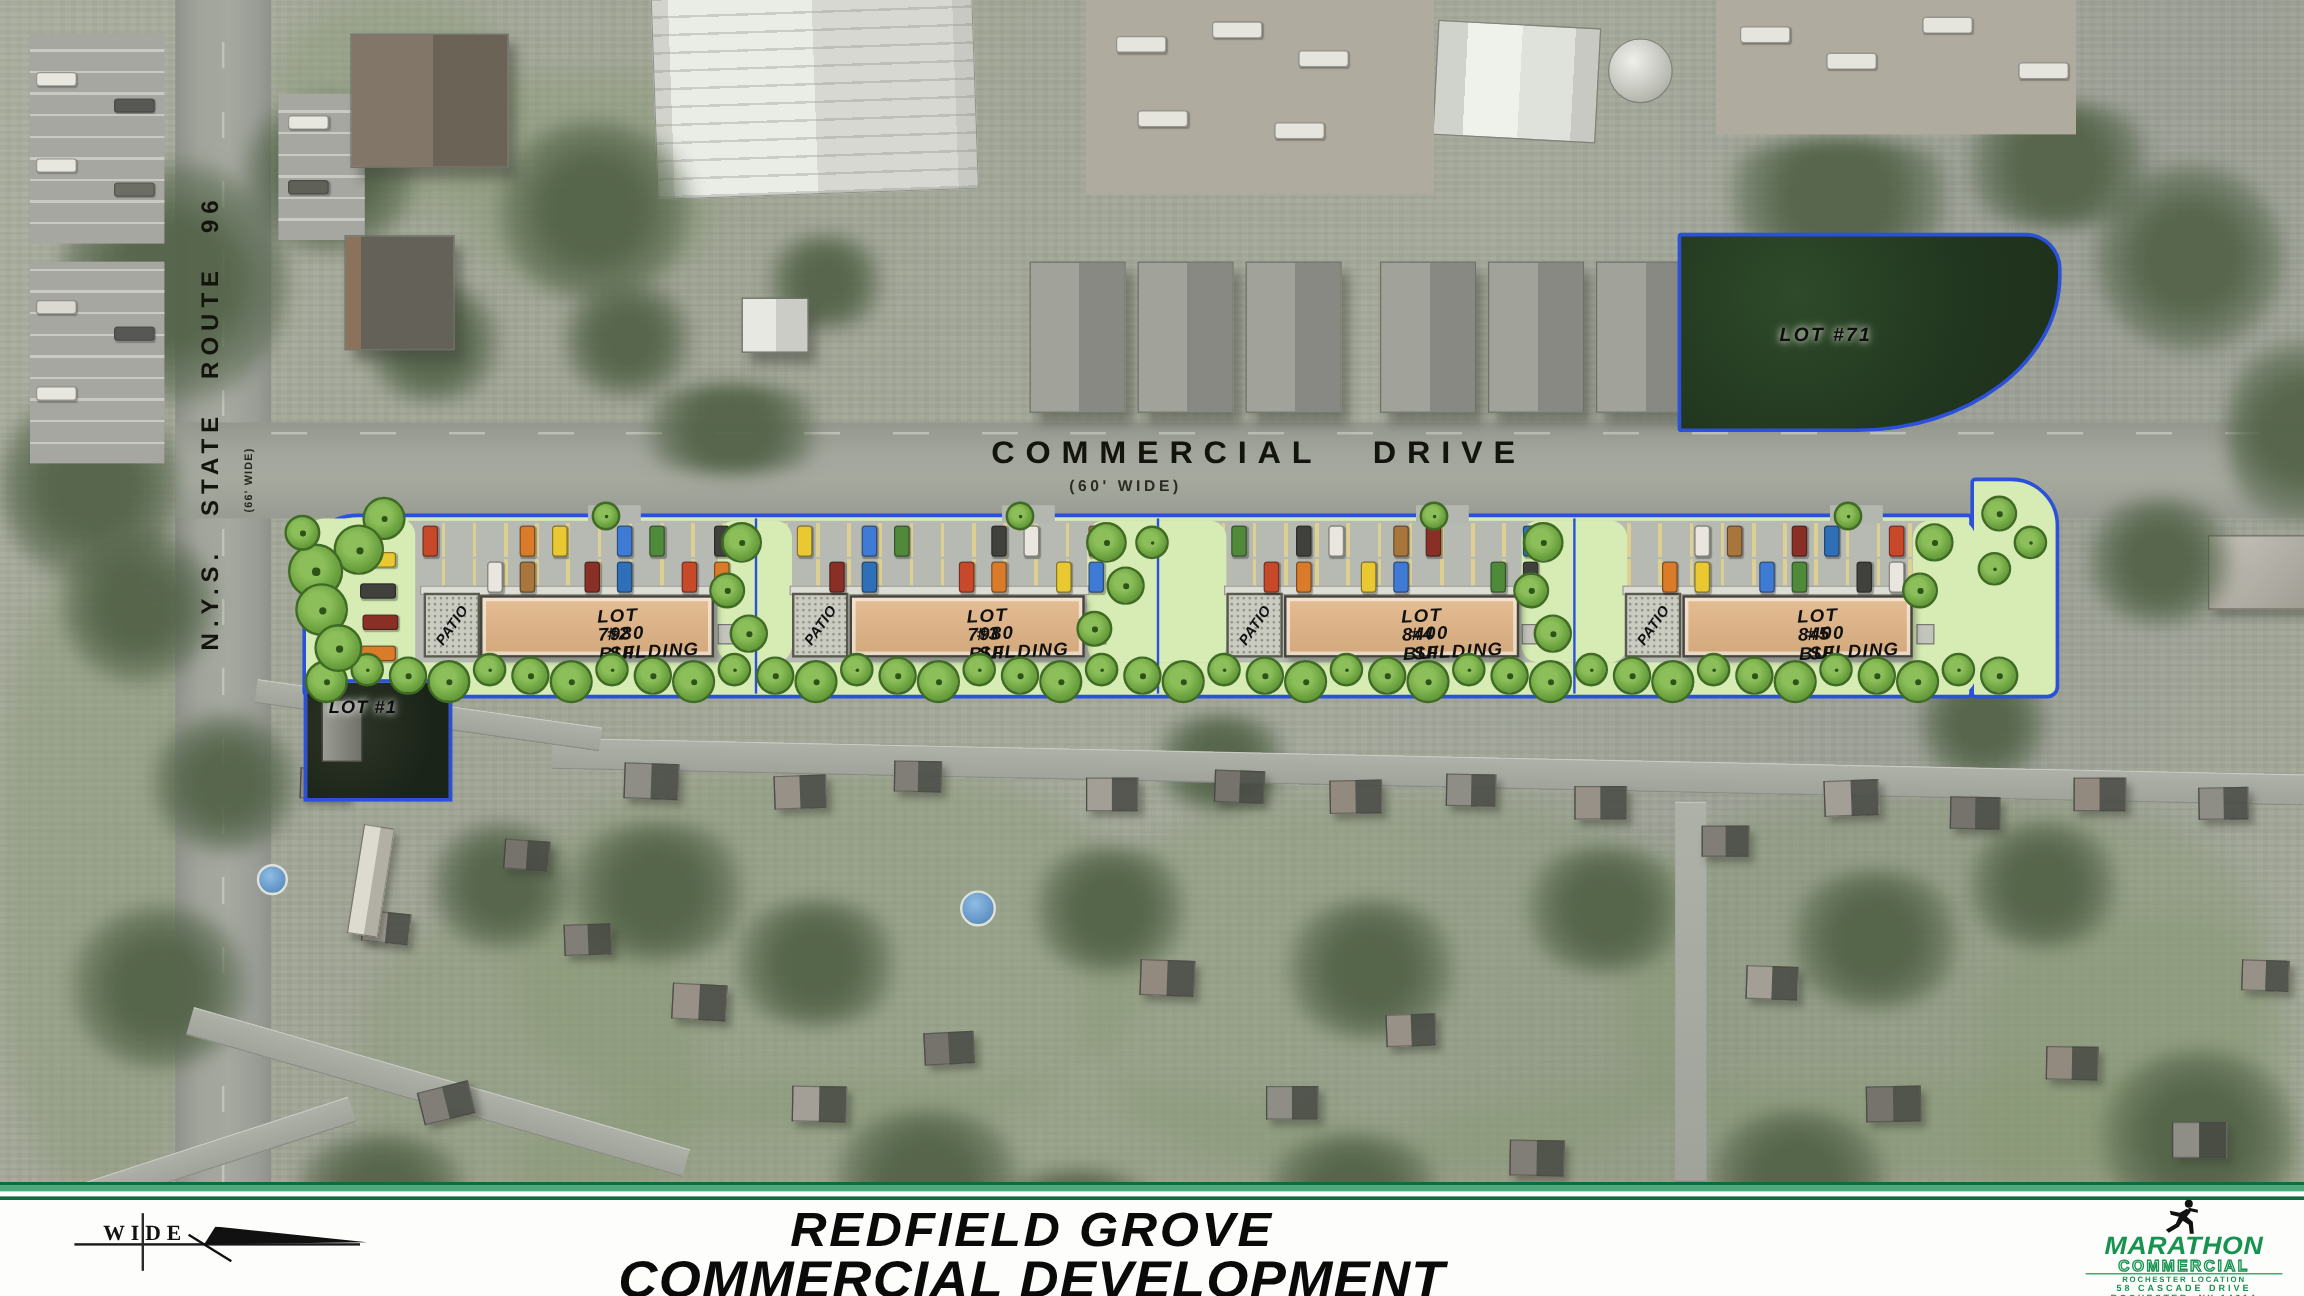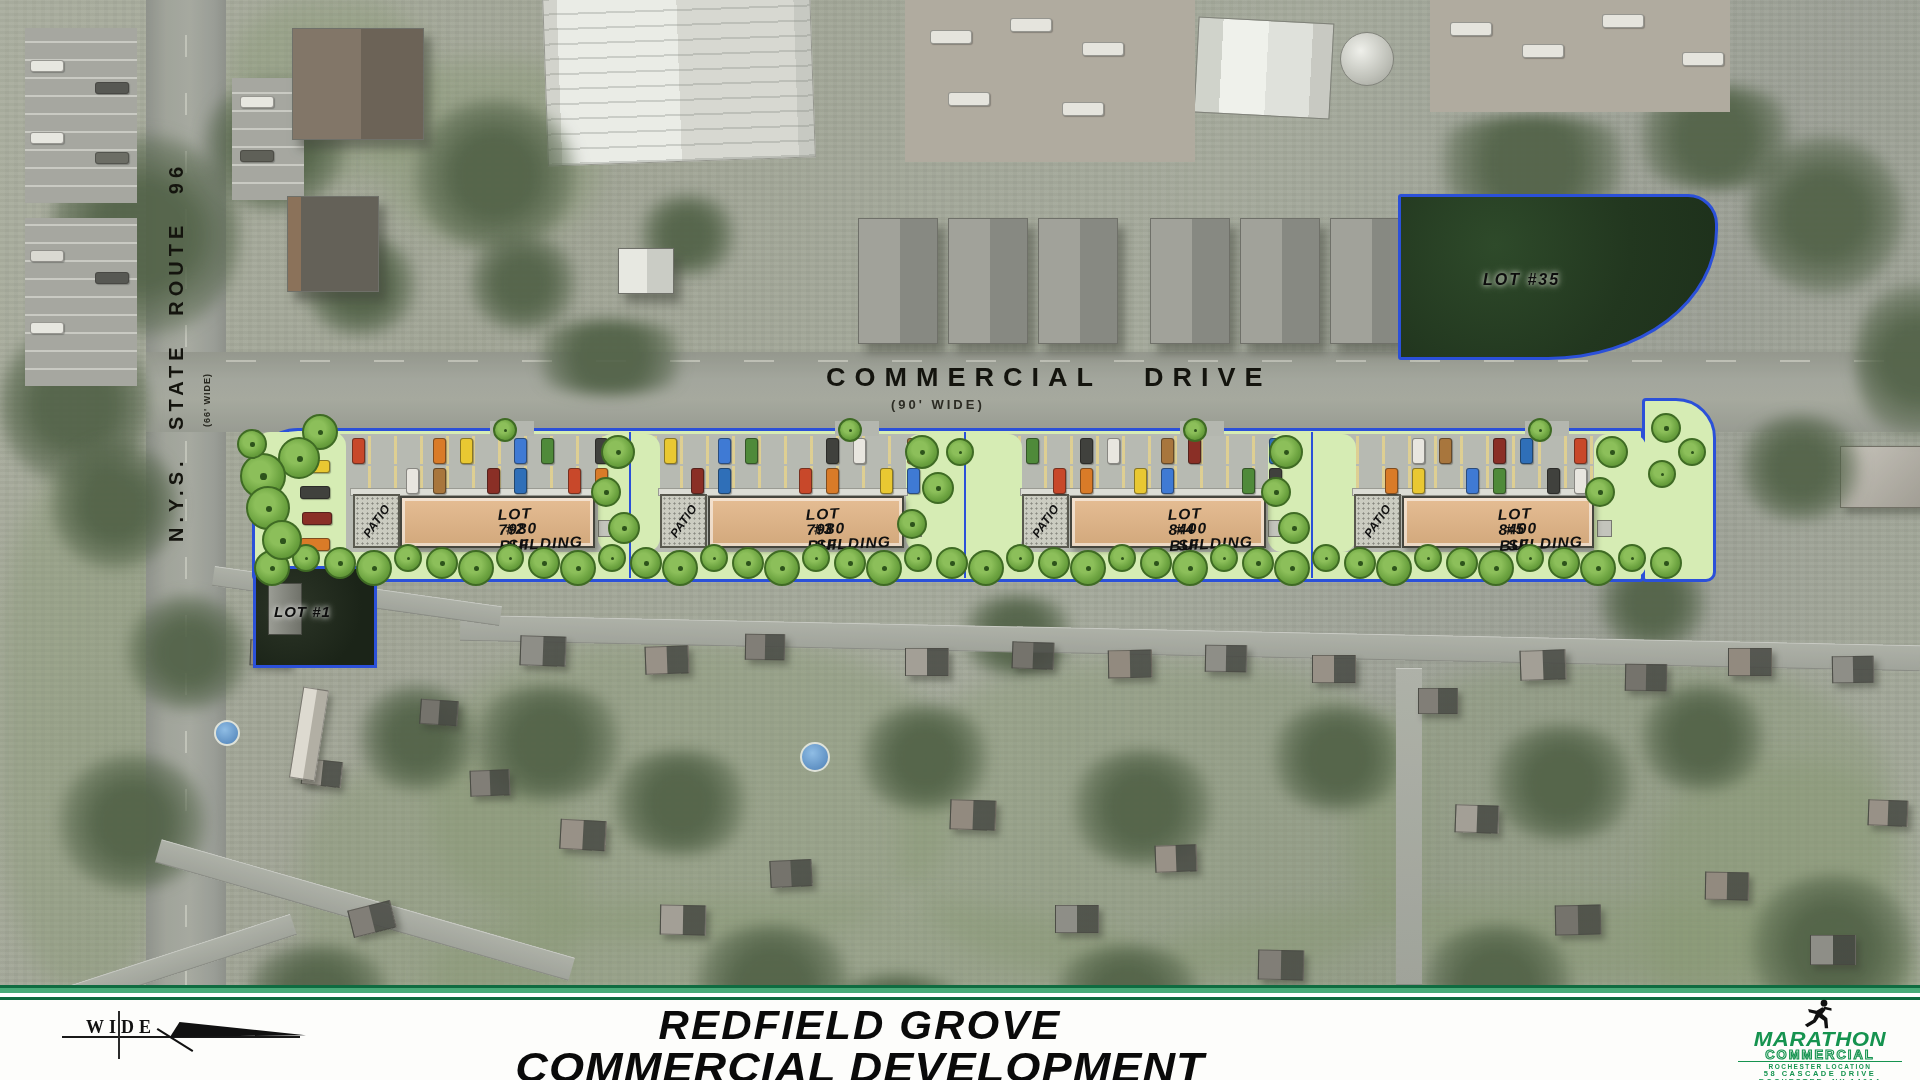--- a/index.html
+++ b/index.html
@@ -57,21 +57,21 @@
   .bldg{top:496px;height:52px;z-index:6;border:2px solid #45453d;box-shadow:inset 0 0 0 3px rgba(255,255,255,.55),3px 4px 5px rgba(40,45,35,.35);
         background:linear-gradient(180deg,#e5bd94,#d2a87c);display:flex;align-items:center;justify-content:center;}
   .bldg .txt{transform:rotate(-3deg) scaleX(1.04);text-align:center;font:italic bold 15px "Liberation Sans",sans-serif;
              color:#101010;line-height:1.02;letter-spacing:1px;}
   .tree{border-radius:50%;z-index:7;border:2px solid #3f6b24;
         background:radial-gradient(circle at 42% 40%,#8cbf5a 0 30%,#6ba23f 62%,#4e7f2c 100%);}
   .tree i{position:absolute;left:44%;top:44%;width:16%;height:16%;background:#2d531b;border-radius:50%;}
   .lot1{left:253px;top:566px;width:124px;height:102px;border:3px solid #2b50d9;z-index:6;
         background:radial-gradient(circle at 30% 40%,#2c3527,#1b2418 70%);}
   .lot1 .bld{left:12px;top:14px;width:34px;height:52px;background:linear-gradient(90deg,#9a9c94,#70726a);border:1px solid #4a4c45;}
-  .lot1 .lbl{left:18px;top:34px;font:italic bold 15px "Liberation Sans",sans-serif;color:#0d0d0d;letter-spacing:1px;
+  .lot1 .lbl{left:18px;top:12px;font:italic bold 15px "Liberation Sans",sans-serif;color:#0d0d0d;letter-spacing:1px;
              text-shadow:0 0 5px rgba(255,255,255,.85),0 0 9px rgba(255,255,255,.6);z-index:2;}
   .lot71{left:1398px;top:194px;width:320px;height:166px;border:3px solid #2b50d9;z-index:2;
          border-radius:3px 30px 3px 3px;border-bottom-right-radius:170px 130px;
          background:radial-gradient(circle at 30% 30%,#2e4a2a,#22371f 55%,#1d301b),#243b22;}
   .lot71 .lbl{left:82px;top:74px;font:italic bold 16px "Liberation Sans",sans-serif;color:#0d0d0d;letter-spacing:2px;
               text-shadow:0 0 5px rgba(235,238,225,.9),0 0 10px rgba(235,238,225,.6);}
   .bighouse{left:1840px;top:446px;width:86px;height:62px;background:linear-gradient(135deg,#c2beb6,#938f86);
             border:1px solid #5c5950;box-shadow:5px 6px 7px rgba(30,35,25,.45);z-index:1;}
   .plot{background:#9a9c96;z-index:1;
         background-image:repeating-linear-gradient(0deg,transparent 0 16px,rgba(232,232,226,.55) 16px 18px);}
@@ -128,21 +128,21 @@
     <div class="road rcd"></div>
     <div class="rcdline"></div>
 
     <div class="warehouse"></div>
     <div class="barn"></div>
     <div class="silo"></div>
     <div class="bighouse"></div>
     <div class="veil"></div>
 
     <div class="lot71">
-      <span class="lbl">LOT #35</span>
+      <span class="lbl">LOT #71</span>
     </div>
 
     <div class="strip"></div>
     <div class="stripR"></div>
     <div class="pave"></div>
     <div class="stalls" style="top:436px;"></div>
     <div class="stalls" style="top:466px;"></div>
     <div class="lane"></div>
 
     <div class="lot1">
@@ -193,21 +193,21 @@
       <div class="txt">
           <span>LOT #5</span>
           <br>
         <span>8400 SF</span>
           <br>
         <span>BUILDING</span>
         </div>
     </div>
 
     <div class="maplabel lbl-cd">COMMERCIAL DRIVE</div>
-    <div class="lbl-cd-note">(90' WIDE)</div>
+    <div class="lbl-cd-note">(60' WIDE)</div>
     <div class="maplabel lbl-r96">N.Y.S. STATE ROUTE 96</div>
     <div class="lbl-r96-note">(66' WIDE)</div>
   <div class="lawn" style="left: 430px; top: 640px; width: 520px; height: 300px;"></div>
       <div class="lawn" style="left: 900px; top: 660px; width: 520px; height: 320px;"></div>
       <div class="lawn" style="left: 1350px; top: 660px; width: 540px; height: 320px;"></div>
       <div class="lawn" style="left: 300px; top: 760px; width: 280px; height: 260px;"></div>
       <div class="lawn" style="left: 1650px; top: 760px; width: 260px; height: 300px;"></div>
       <div class="lawn" style="left: 0px; top: 470px; width: 170px; height: 520px;"></div>
       <div class="lawn" style="left: 430px; top: 900px; width: 720px; height: 170px;"></div>
       <div class="lawn" style="left: 1150px; top: 900px; width: 770px; height: 170px;"></div>

